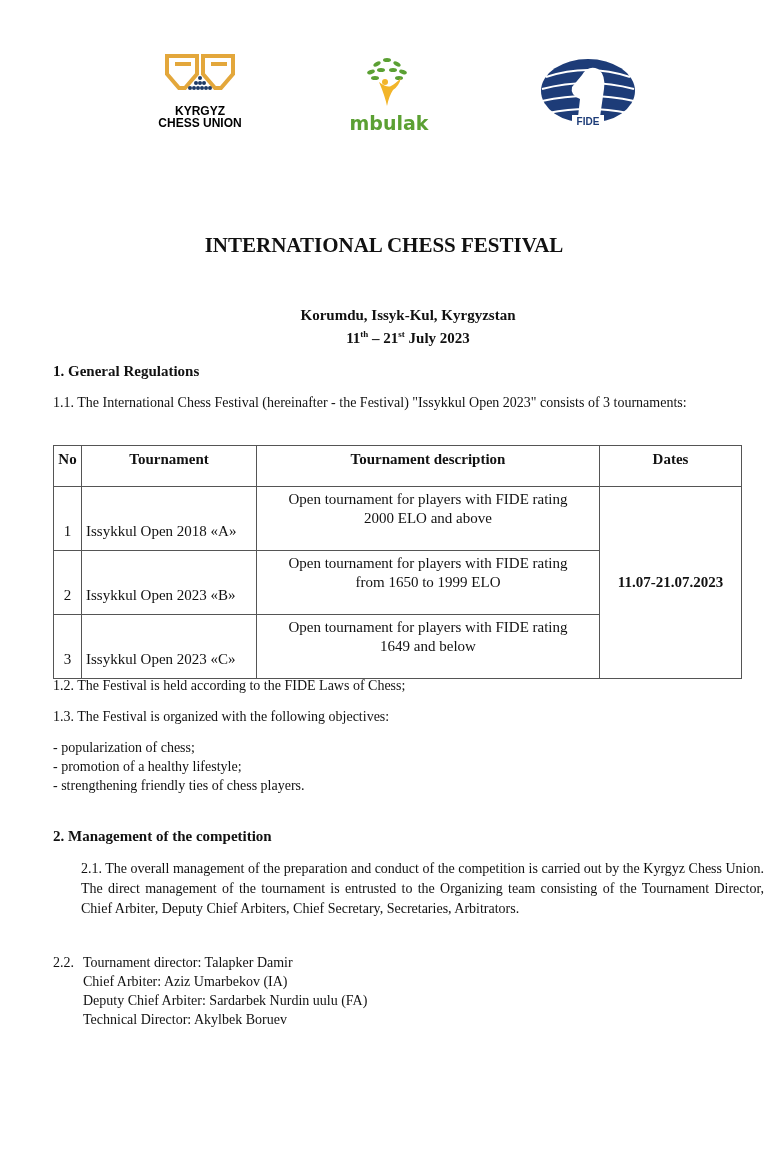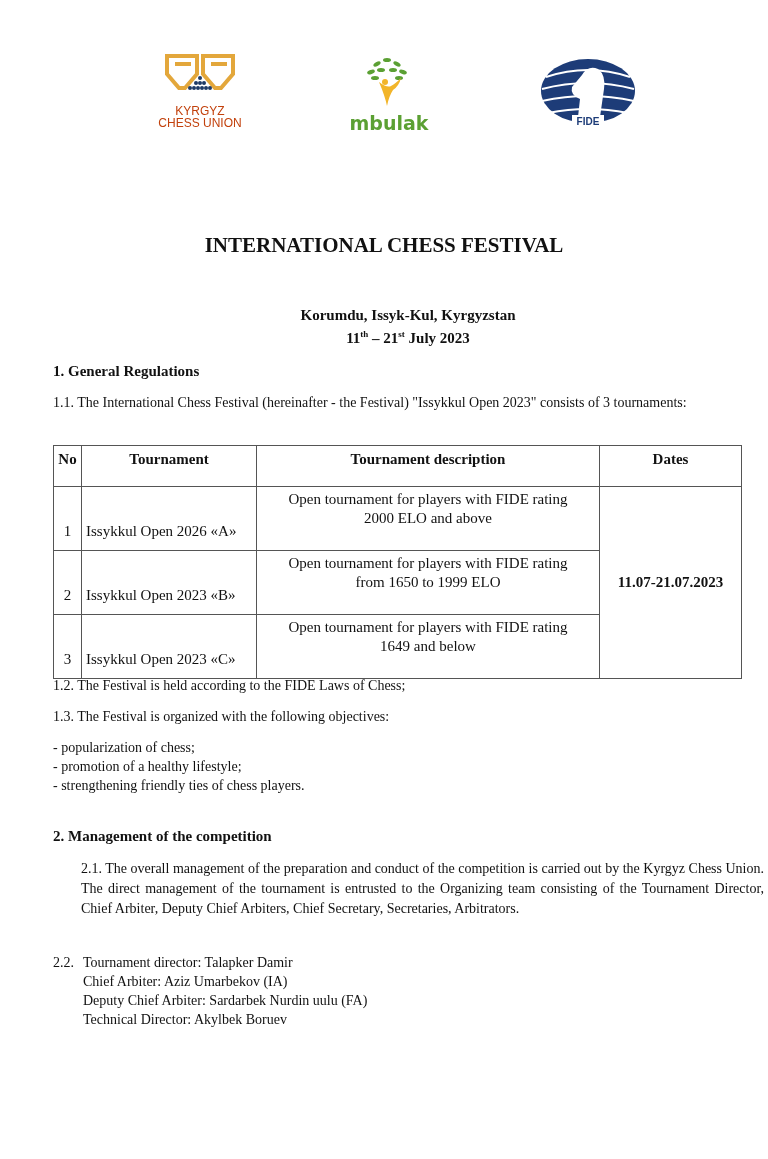--- a/index.html
+++ b/index.html
@@ -38,21 +38,21 @@
         <circle cx="55" cy="33" r="2"></circle>
         <circle cx="59" cy="33" r="2"></circle>
       <circle cx="45" cy="38" r="2"></circle>
         <circle cx="49" cy="38" r="2"></circle>
         <circle cx="53" cy="38" r="2"></circle>
         <circle cx="57" cy="38" r="2"></circle>
         <circle cx="61" cy="38" r="2"></circle>
         <circle cx="65" cy="38" r="2"></circle>
     </g>
   </svg>
-  <div style="text-align:center;font-family:'Liberation Sans',sans-serif;color:#c2410c;font-size:12px;line-height:12px;font-weight:normal;margin-top:3px;">
+  <div style="text-align:center;font-family:'Liberation Sans',sans-serif;color:#000000;font-size:12px;line-height:12px;font-weight:bold;margin-top:3px;">
     <div>KYRGYZ</div>
     <div>CHESS UNION</div>
   </div>
 </div>
 
 <div class="logo" style="left:343px;top:52px;width:92px;height:82px;">
   <svg width="92" height="56" viewBox="0 0 92 56">
     <g fill="#5BA033">
       <ellipse cx="34" cy="12" rx="4" ry="2" transform="rotate(-30 34 12)"></ellipse>
       <ellipse cx="44" cy="8" rx="4" ry="2"></ellipse>
@@ -102,21 +102,21 @@
 <table class="t">
   <tbody>
       <tr>
     <th style="width:19px;">No</th>
     <th style="width:166px;">Tournament</th>
     <th style="width:334px;">Tournament description</th>
     <th>Dates</th>
   </tr>
   <tr>
     <td class="c" style="vertical-align:bottom;padding-bottom:10px;">1</td>
-    <td style="vertical-align:bottom;padding-bottom:10px;">Issykkul Open 2026 «A»</td>
+    <td style="vertical-align:bottom;padding-bottom:10px;">Issykkul Open 2018 «A»</td>
     <td class="c" style="vertical-align:top;padding-top:3px;line-height:19px;">
       <div>Open tournament for players with FIDE rating</div>
       <div>2000 ELO and above</div>
     </td>
     <td rowspan="3" class="c" style="font-weight:bold;">11.07-21.07.2023</td>
   </tr>
   <tr>
     <td class="c" style="vertical-align:bottom;padding-bottom:10px;">2</td>
     <td style="vertical-align:bottom;padding-bottom:10px;">Issykkul Open 2023 «B»</td>
     <td class="c" style="vertical-align:top;padding-top:3px;line-height:19px;">

